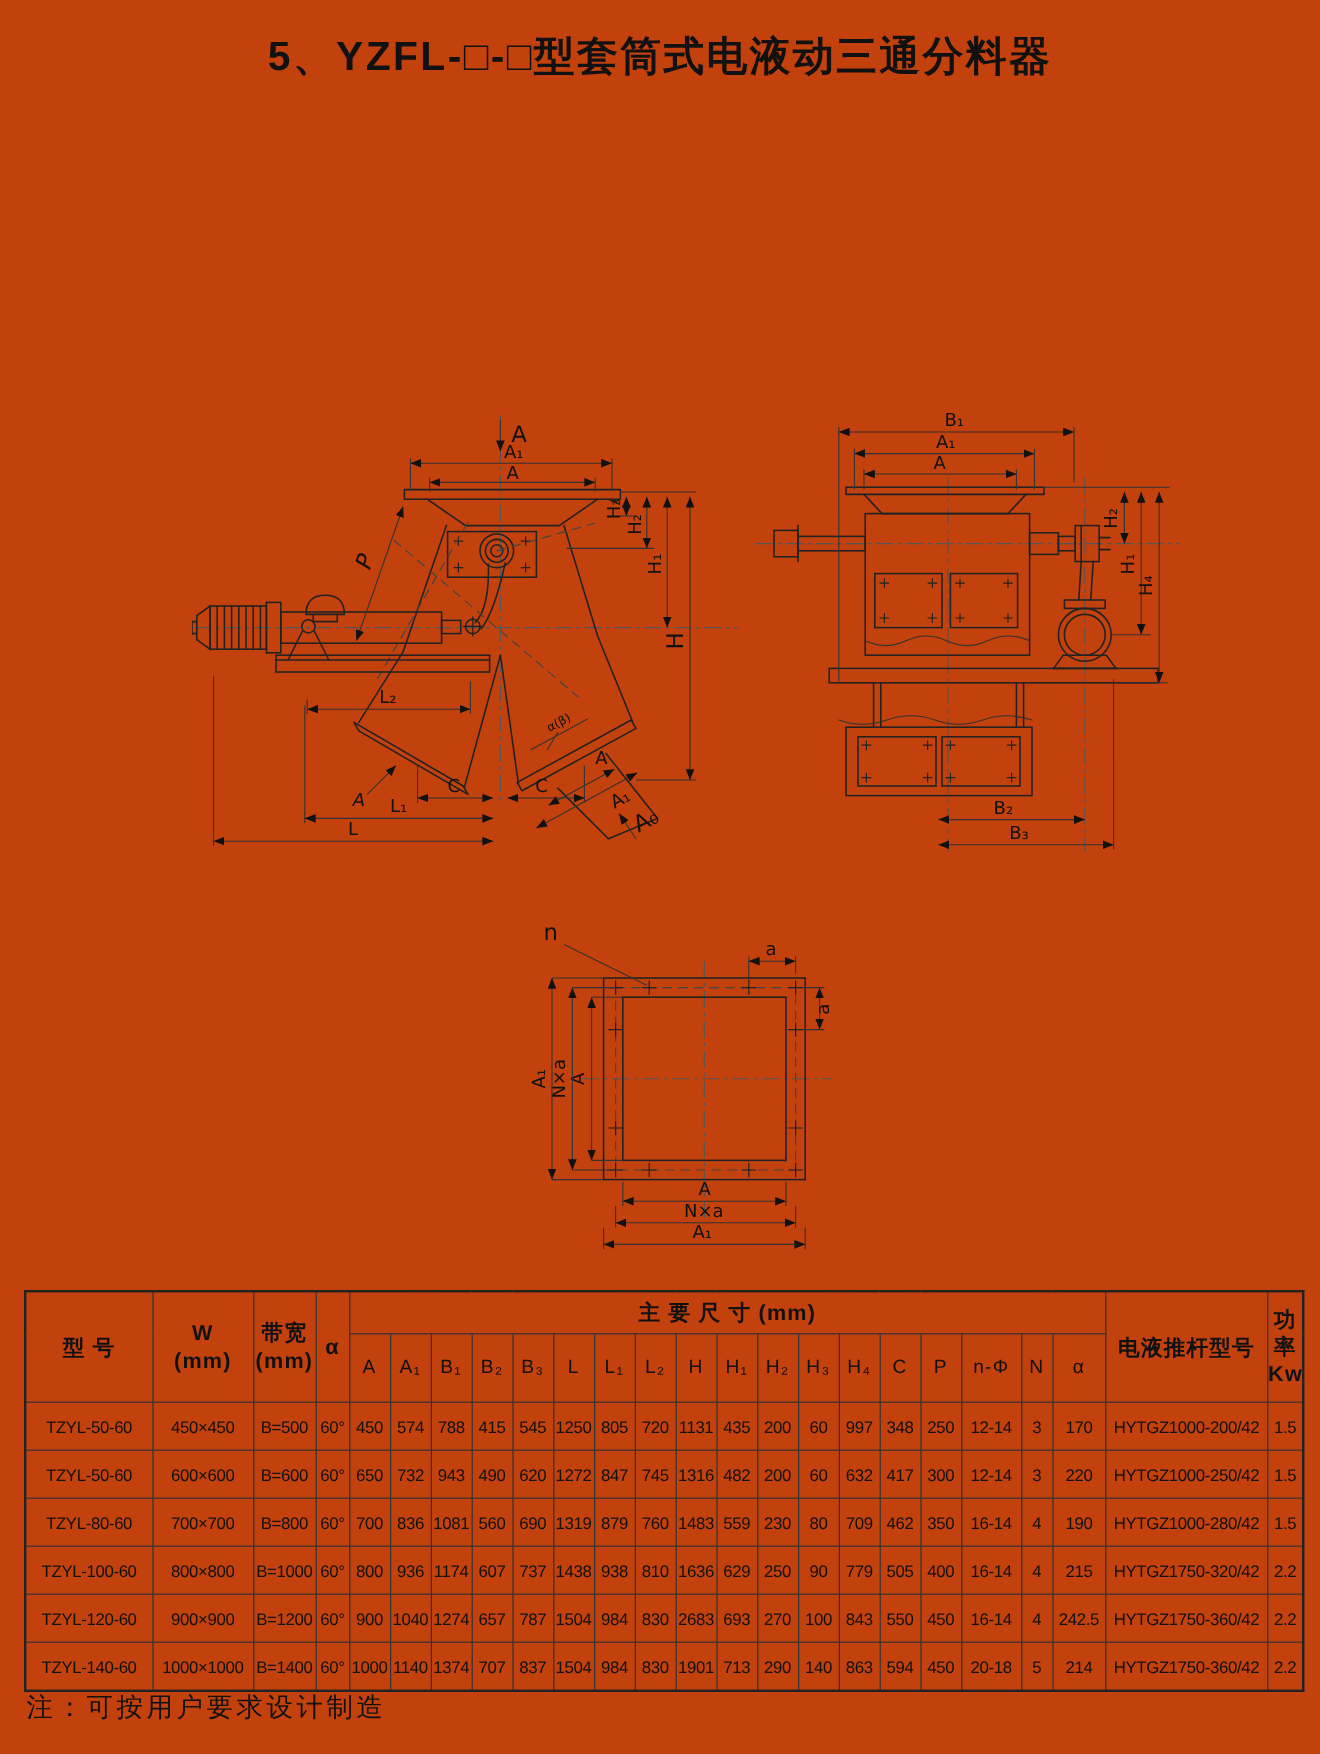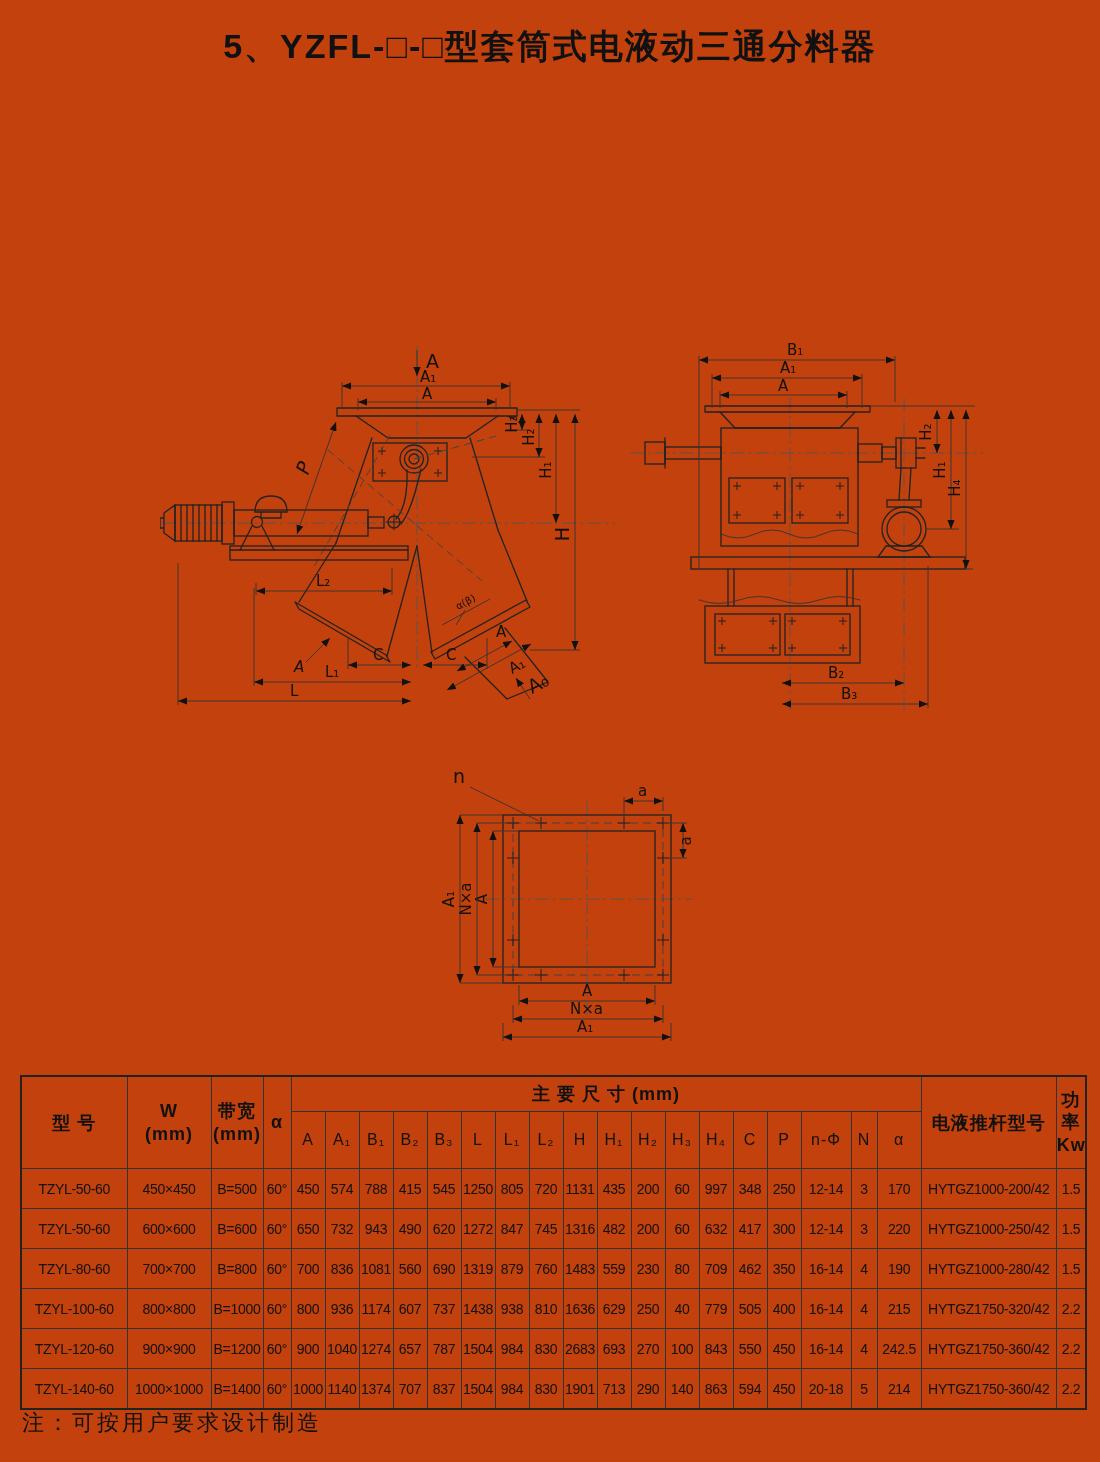--- a/index.html
+++ b/index.html
@@ -405,21 +405,21 @@
           <td>936</td>
           <td>1174</td>
           <td>607</td>
           <td>737</td>
           <td>1438</td>
           <td>938</td>
           <td>810</td>
           <td>1636</td>
           <td>629</td>
           <td>250</td>
-          <td>40</td>
+          <td>90</td>
           <td>779</td>
           <td>505</td>
           <td>400</td>
           <td>16-14</td>
           <td>4</td>
           <td>215</td>
           <td>HYTGZ1750-320/42</td>
           <td>2.2</td>
         </tr>
         <tr>

